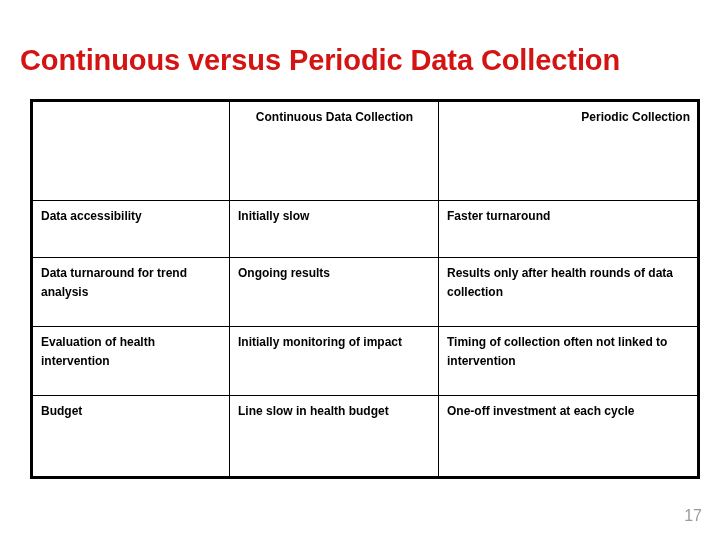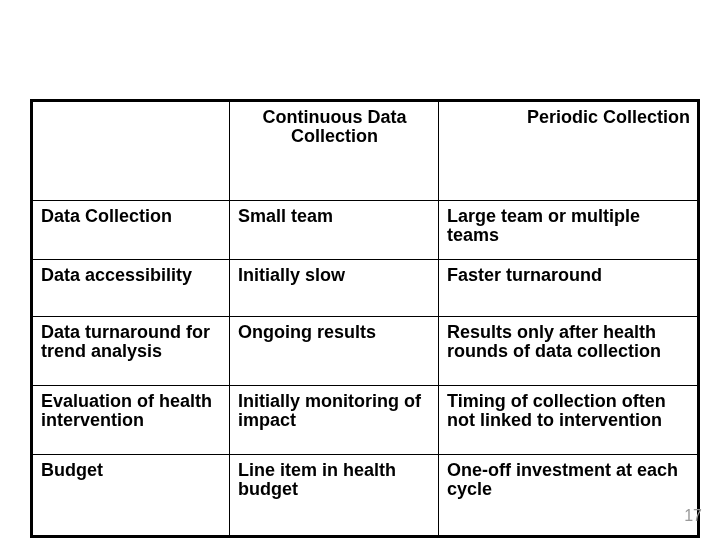--- a/index.html
+++ b/index.html
@@ -46,21 +46,21 @@
   }
 
   .comparison-table col.col-label  { width: 198px; }
   .comparison-table col.col-cont   { width: 209px; }
   .comparison-table col.col-per    { width: 260px; }
 
   .comparison-table td {
     border: 1.5px solid #000000;
     vertical-align: top;
     padding: 6px 7px 6px 8px;
-    font-size: 18px;
+    font-size: 12px;
     font-weight: bold;
     line-height: 19px;
     color: #000000;
   }
 
   
   .hdr-blank { height: 86px; }
 
   .hdr-cont {
     text-align: center;
@@ -96,39 +96,35 @@
     font-size: 16px;
     color: #9a9a9a;
     font-family: Liberation Sans, sans-serif;
   }
 </style>
 </head>
 <body>
 
 <div class="slide">
 
+  <div class="slide-title">Continuous versus Periodic Data Collection</div>
 
   <table class="comparison-table">
     <colgroup>
       <col class="col-label">
       <col class="col-cont">
       <col class="col-per">
     </colgroup>
     <tbody>
       <tr>
         <td class="hdr-blank"></td>
         <td class="hdr-cont">Continuous Data Collection</td>
         <td class="hdr-per">Periodic Collection</td>
       </tr>
 
-      <tr class="r1">
-        <td class="row-label">Data Collection</td>
-        <td>Small team</td>
-        <td>Large team or multiple teams</td>
-      </tr>
 
       <tr class="r2">
         <td class="row-label">Data accessibility</td>
         <td>Initially slow</td>
         <td>Faster turnaround</td>
       </tr>
 
       <tr class="r3">
         <td class="row-label">Data turnaround for trend analysis</td>
         <td>Ongoing results</td>
@@ -136,21 +132,21 @@
       </tr>
 
       <tr class="r4">
         <td class="row-label">Evaluation of health intervention</td>
         <td>Initially monitoring of impact</td>
         <td>Timing of collection often not linked to intervention</td>
       </tr>
 
       <tr class="r5">
         <td class="row-label">Budget</td>
-        <td>Line item in health budget</td>
+        <td>Line slow in health budget</td>
         <td>One-off investment at each cycle</td>
       </tr>
     </tbody>
   </table>
 
   <div class="page-number">17</div>
 
 </div>
 
 </body></html>

